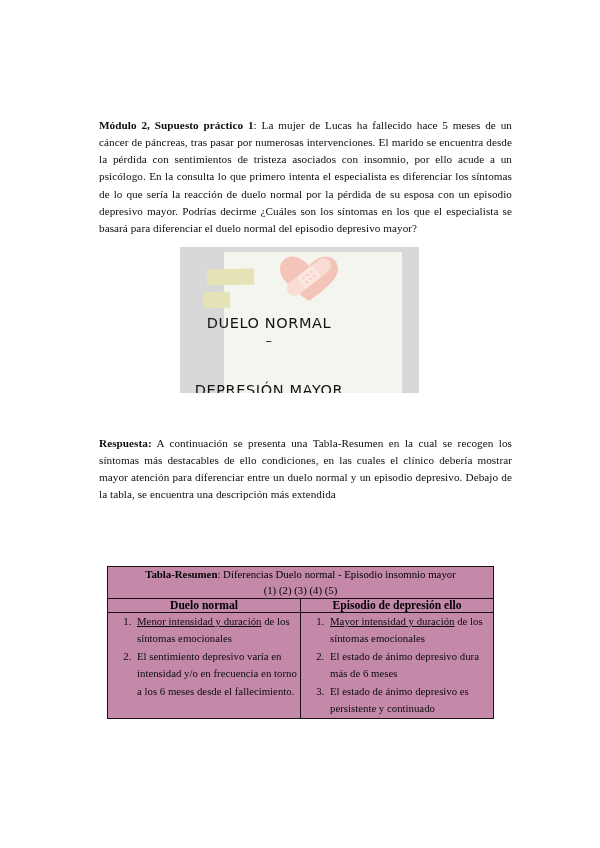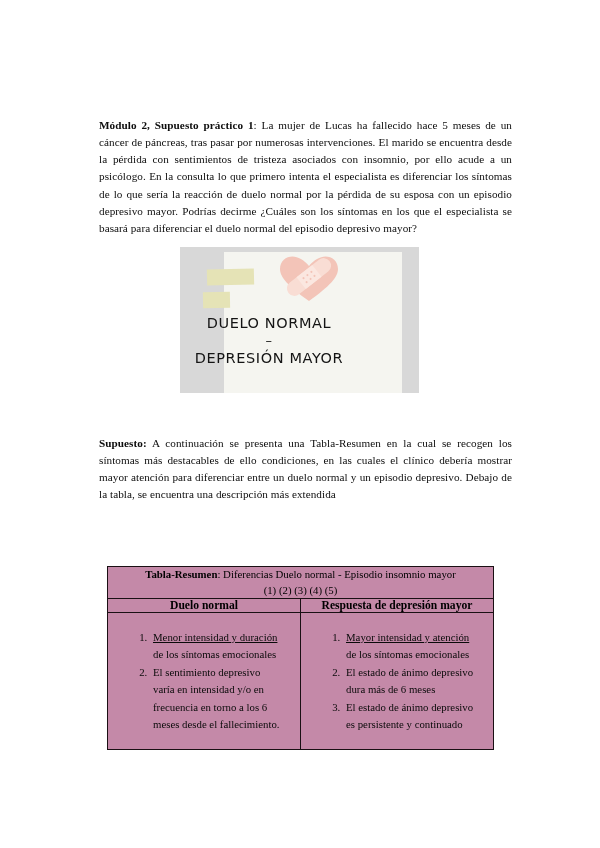--- a/index.html
+++ b/index.html
@@ -105,20 +105,21 @@
     font-size: 13px;
     line-height: 13px;
     letter-spacing: 0.5px;
     margin-top: 1px;
   }
   .card-line-3 {
     font-size: 14.5px;
     letter-spacing: 0.6px;
     line-height: 22px;
     font-weight: 500;
+    margin-top: 32px;
   }
 
   
   .summary-table {
     position: absolute;
     left: 107px;
     top: 566px;
     width: 387px;
     border-collapse: collapse;
     background: #c489a8;
@@ -143,21 +144,21 @@
     text-align: center;
     font-size: 11.6px;
     font-weight: bold;
     padding: 7px 4px 8px 4px;
     color: #000000;
   }
   .tbl-cell {
     padding: 9px 8px 11px 8px;
   }
   .tbl-cell ol {
-    margin: 16px;
+    margin: 0;
     padding-left: 26px;
     font-size: 10.8px;
     line-height: 17.2px;
     color: #0a0a0a;
   }
   .tbl-cell ol li {
     padding-left: 3px;
     margin-bottom: 0.5px;
   }
   .tbl-cell u { text-decoration: underline; }
@@ -190,44 +191,44 @@
       </svg>
     </div>
 
     <div class="card-text">
       <div class="card-line-1">DUELO NORMAL</div>
       <div class="card-line-2">–</div>
       <div class="card-line-3">DEPRESIÓN MAYOR</div>
     </div>
   </div>
 
-  <p class="text-block" id="respuesta-paragraph"><b>Supuesto:</b><span> A continuación se presenta una Tabla-Resumen en la cual se recogen los síntomas más destacables de ello condiciones, en las cuales el clínico debería mostrar mayor atención para diferenciar entre un duelo normal y un episodio depresivo. Debajo de la tabla, se encuentra una descripción más extendida</span></p>
+  <p class="text-block" id="respuesta-paragraph"><b>Respuesta:</b><span> A continuación se presenta una Tabla-Resumen en la cual se recogen los síntomas más destacables de ello condiciones, en las cuales el clínico debería mostrar mayor atención para diferenciar entre un duelo normal y un episodio depresivo. Debajo de la tabla, se encuentra una descripción más extendida</span></p>
 
   <table class="summary-table">
     <tbody>
       <tr>
         <td class="tbl-title" colspan="2">
           <b>Tabla-Resumen</b><span>: Diferencias Duelo normal - Episodio insomnio mayor</span><br>
           <span>(1) (2) (3) (4) (5)</span>
         </td>
       </tr>
       <tr>
         <td class="tbl-colhead">Duelo normal</td>
-        <td class="tbl-colhead">Respuesta de depresión mayor</td>
+        <td class="tbl-colhead">Episodio de depresión ello</td>
       </tr>
       <tr>
         <td class="tbl-cell">
           <ol id="left-list">
               <li><u>Menor intensidad y duración</u><span> de los síntomas emocionales</span></li>
               <li><span>El sentimiento depresivo varía en intensidad y/o en frecuencia en torno a los 6 meses desde el fallecimiento.</span></li>
             </ol>
         </td>
         <td class="tbl-cell">
           <ol id="right-list">
-              <li><u>Mayor intensidad y atención</u><span> de los síntomas emocionales</span></li>
+              <li><u>Mayor intensidad y duración</u><span> de los síntomas emocionales</span></li>
               <li><span>El estado de ánimo depresivo dura más de 6 meses</span></li>
               <li><span>El estado de ánimo depresivo es persistente y continuado</span></li>
             </ol>
         </td>
       </tr>
     </tbody>
   </table>
 
 </div>
 

